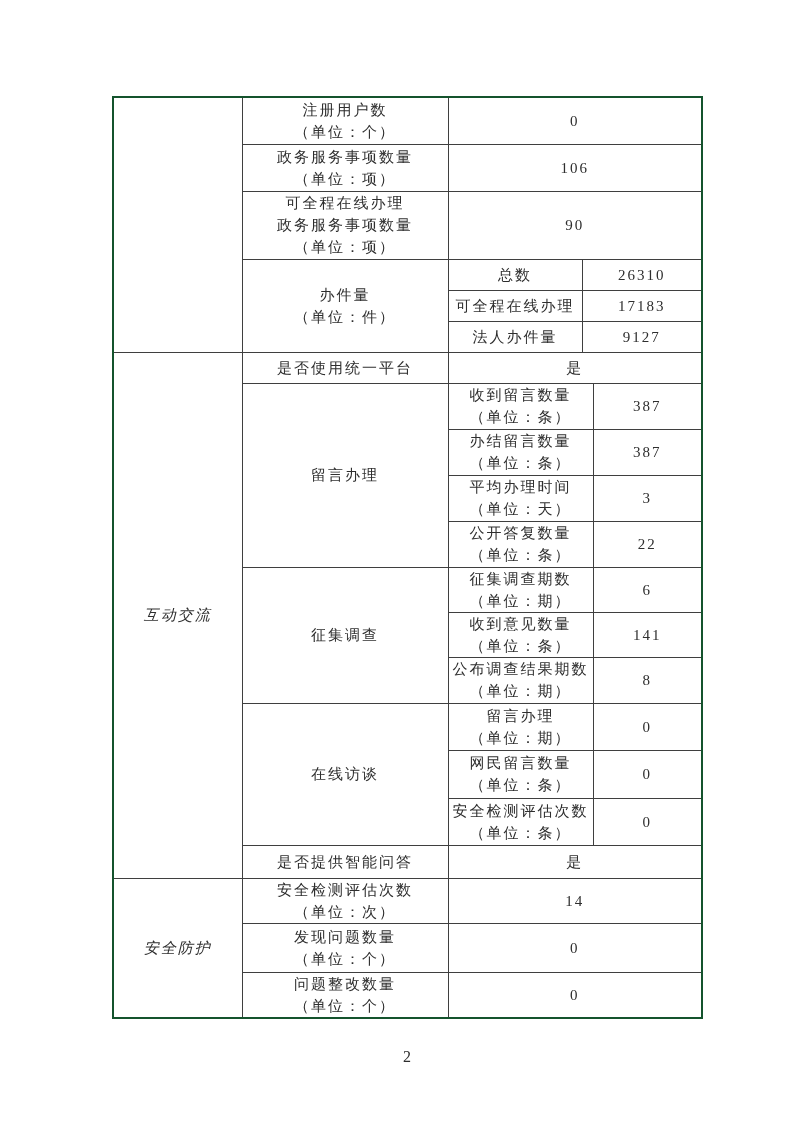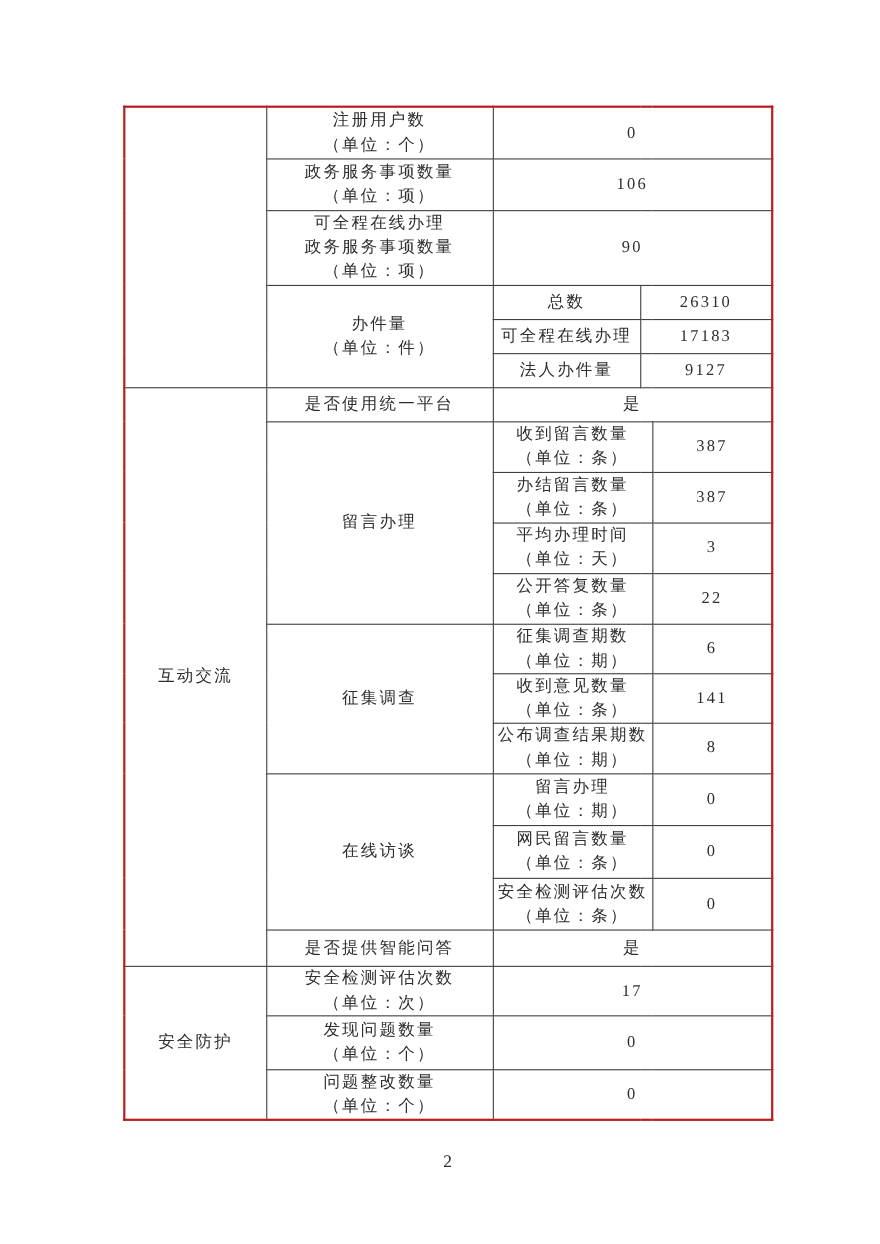--- a/index.html
+++ b/index.html
@@ -14,35 +14,36 @@
   .page {
     position: relative;
     width: 800px; height: 1131px;
     background: #ffffff;
   }
   table.doc-table {
     position: absolute;
     left: 112px; top: 96px;
     border-collapse: collapse;
     table-layout: fixed;
-    border: 2px solid #b91c1c;
+    border: 2px solid #14532d;
   }
   table.doc-table td {
     border: 1px solid #3f3f3f;
     text-align: center;
     vertical-align: middle;
     padding: 0 2px;
     font-size: 15px;
     line-height: 22px;
     letter-spacing: 2px;
     white-space: pre-line;
     overflow: hidden;
   }
   td.sec {
     letter-spacing: 2px;
+    font-style: italic;
   }
   td.num, td.val {
     letter-spacing: 1px;
   }
   .page-number {
     position: absolute;
     left: 112px; top: 1048px;
     width: 590px;
     text-align: center;
     font-size: 16px;
@@ -156,21 +157,21 @@
       </tr>
       <tr style="height:33px">
         <td class="item">是否提供智能问答</td>
         <td class="val" colspan="3">是</td>
       </tr>
 
       <tr style="height:45px">
         <td class="sec" rowspan="3">安全防护</td>
         <td class="item">安全检测评估次数
 （单位：次）</td>
-        <td class="val" colspan="3">17</td>
+        <td class="val" colspan="3">14</td>
       </tr>
       <tr style="height:49px">
         <td class="item">发现问题数量
 （单位：个）</td>
         <td class="val" colspan="3">0</td>
       </tr>
       <tr style="height:36px">
         <td class="item">问题整改数量
 （单位：个）</td>
         <td class="val" colspan="3">0</td>

